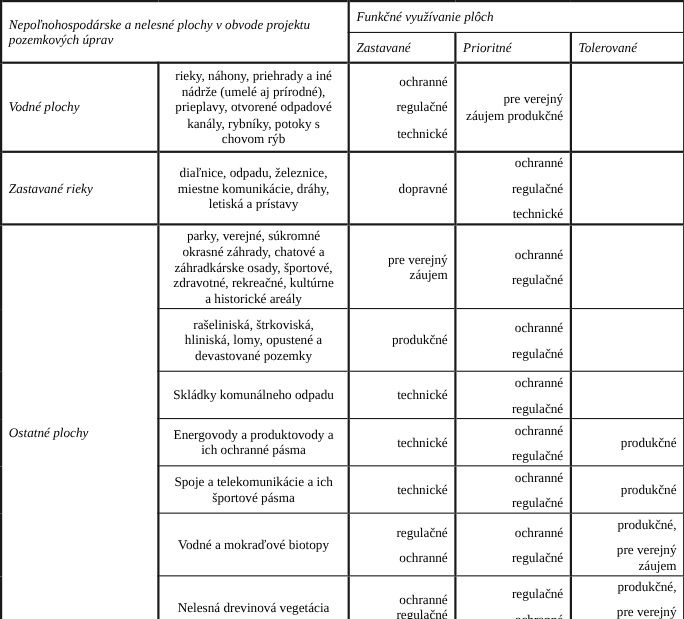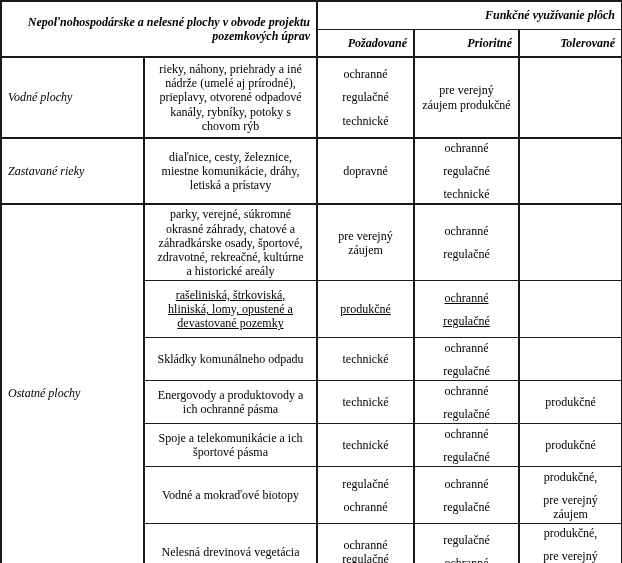--- a/index.html
+++ b/index.html
@@ -32,24 +32,24 @@
     padding: 2px 6px;
     vertical-align: middle;
     font-size: 12px;
     line-height: 1.18;
     overflow: hidden;
   }
   
   thead th {
     border-top-width: 2px;
     border-bottom-width: 2px;
-    font-weight: bold;
+    font-weight: normal;
     font-style: italic;
     font-size: 12.5px;
-    text-align: right;
+    text-align: left;
     white-space: pre-line;
   }
   th.right-head { border-bottom-width: 1px; height: 23px; }
   tr.subhead th { border-top-width: 1px; height: 22px; }
   th.left-head { border-bottom-width: 2px; }
   
   tr.group-start td { border-top-width: 2px; }
   tr.row-inner td  { border-top-width: 1px; }
   tbody tr:last-child td { border-bottom-width: 2px; }
   td.cat-cell {
@@ -57,21 +57,21 @@
     padding-left: 9px;
     white-space: pre-line;
     font-style: italic;
   }
   td.desc-cell {
     white-space: pre-line;
     padding-top: 3px;
     padding-bottom: 3px;
     text-align: center;
   }
-  td.func-cell { text-align: center; }
+  td.func-cell { text-align: right; }
   .para { margin: 0; white-space: pre-line; }
   .para + .para { margin-top: 9px; }
 </style>
 </head>
 <body>
 
 <div class="page">
   <table class="land-use">
     <colgroup>
       <col style="width:143px">
@@ -80,21 +80,21 @@
       <col style="width:105px">
       <col style="width:103px">
     </colgroup>
     <thead>
       <tr>
         <th class="left-head" rowspan="2" colspan="2">Nepoľnohospodárske a nelesné plochy v obvode projektu
 pozemkových úprav</th>
         <th class="right-head" colspan="3">Funkčné využívanie plôch</th>
       </tr>
       <tr class="subhead" id="subhead-row">
-          <th>Požadované</th>
+          <th>Zastavané</th>
           <th>Prioritné</th>
           <th>Tolerované</th>
         </tr>
     </thead>
     <tbody id="table-body">
         <tr class="group-start" style="height: 81px;">
           <td class="cat-cell" rowspan="1">Vodné plochy</td>
           <td class="desc-cell">rieky, náhony, priehrady a iné
 nádrže (umelé aj prírodné),
 prieplavy, otvorené odpadové
@@ -106,21 +106,21 @@
             <div class="para">technické</div>
           </td>
           <td class="func-cell">
             <div class="para">pre verejný
 záujem produkčné</div>
           </td>
           <td class="func-cell"></td>
         </tr>
         <tr class="group-start" style="height: 60px;">
           <td class="cat-cell" rowspan="1">Zastavané rieky</td>
-          <td class="desc-cell">diaľnice, cesty, železnice,
+          <td class="desc-cell">diaľnice, odpadu, železnice,
 miestne komunikácie, dráhy,
 letiská a prístavy</td>
           <td class="func-cell">
             <div class="para">dopravné</div>
           </td>
           <td class="func-cell">
             <div class="para">ochranné</div>
             <div class="para">regulačné</div>
             <div class="para">technické</div>
           </td>
@@ -136,21 +136,21 @@
           <td class="func-cell">
             <div class="para">pre verejný
 záujem</div>
           </td>
           <td class="func-cell">
             <div class="para">ochranné</div>
             <div class="para">regulačné</div>
           </td>
           <td class="func-cell"></td>
         </tr>
-        <tr class="row-inner" style="height: 57px; text-decoration: underline;">
+        <tr class="row-inner" style="height: 57px;">
           <td class="desc-cell">rašeliniská, štrkoviská,
 hliniská, lomy, opustené a
 devastované pozemky</td>
           <td class="func-cell">
             <div class="para">produkčné</div>
           </td>
           <td class="func-cell">
             <div class="para">ochranné</div>
             <div class="para">regulačné</div>
           </td>

